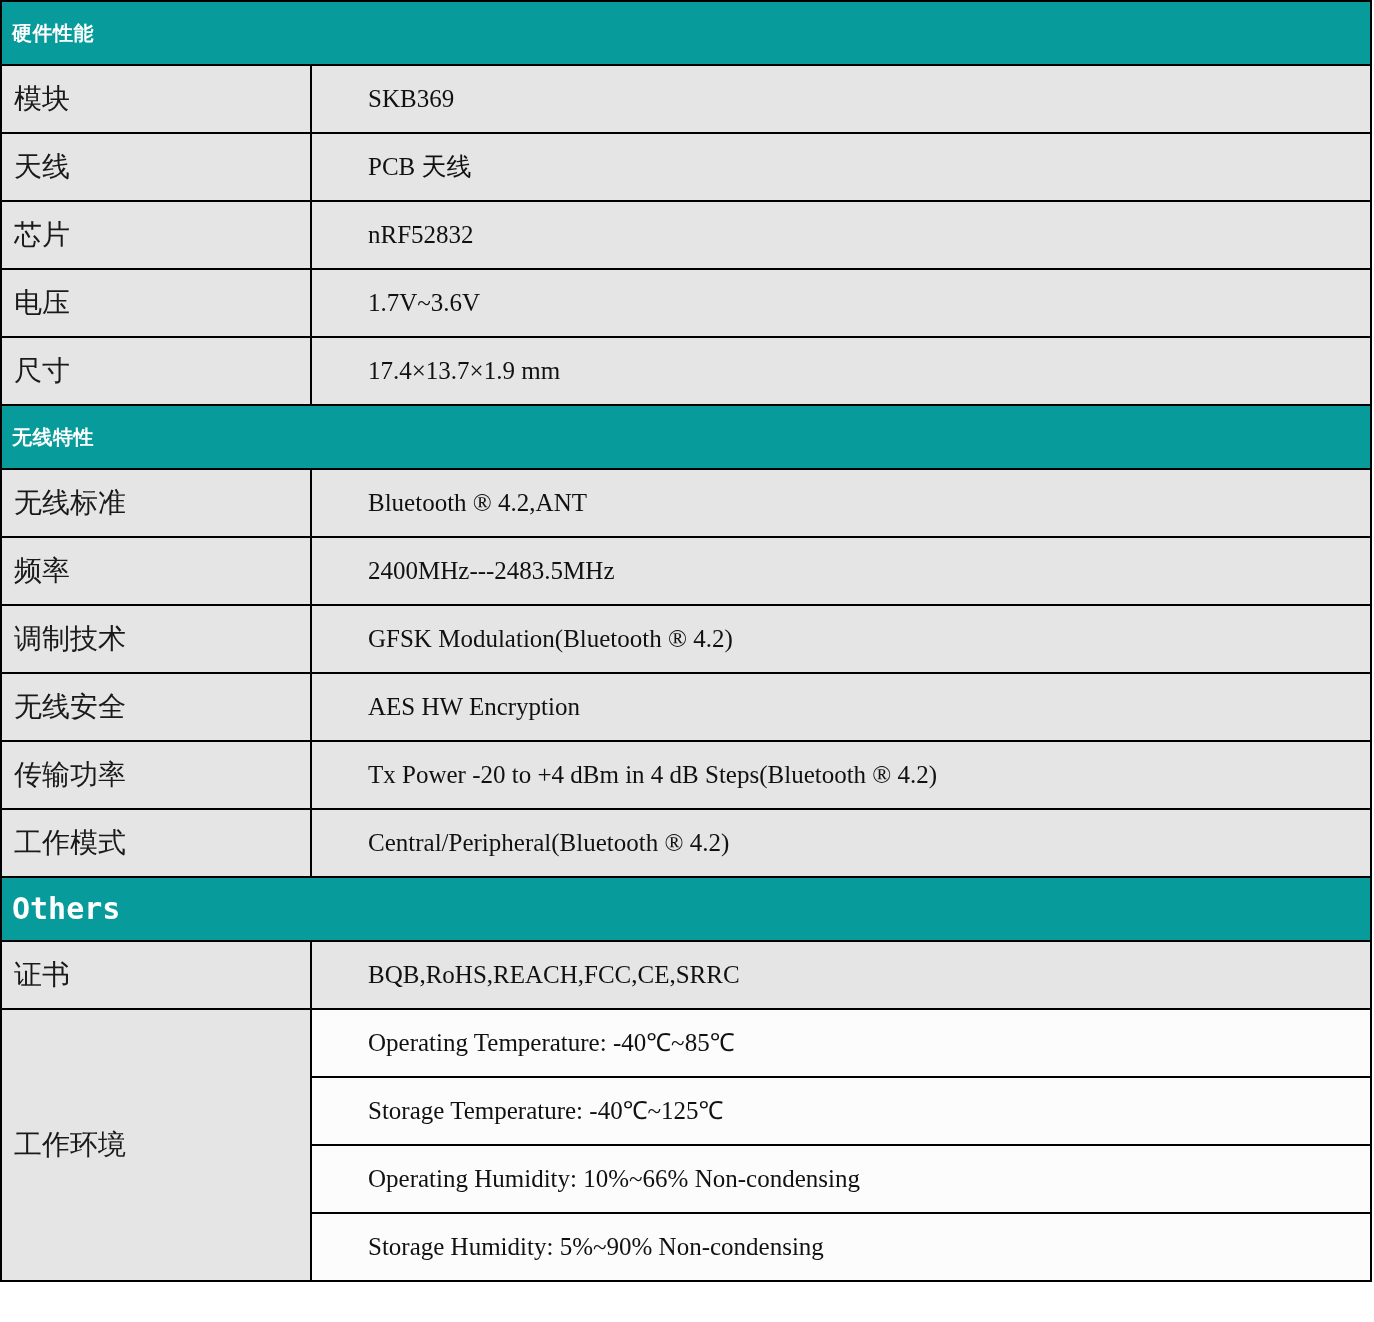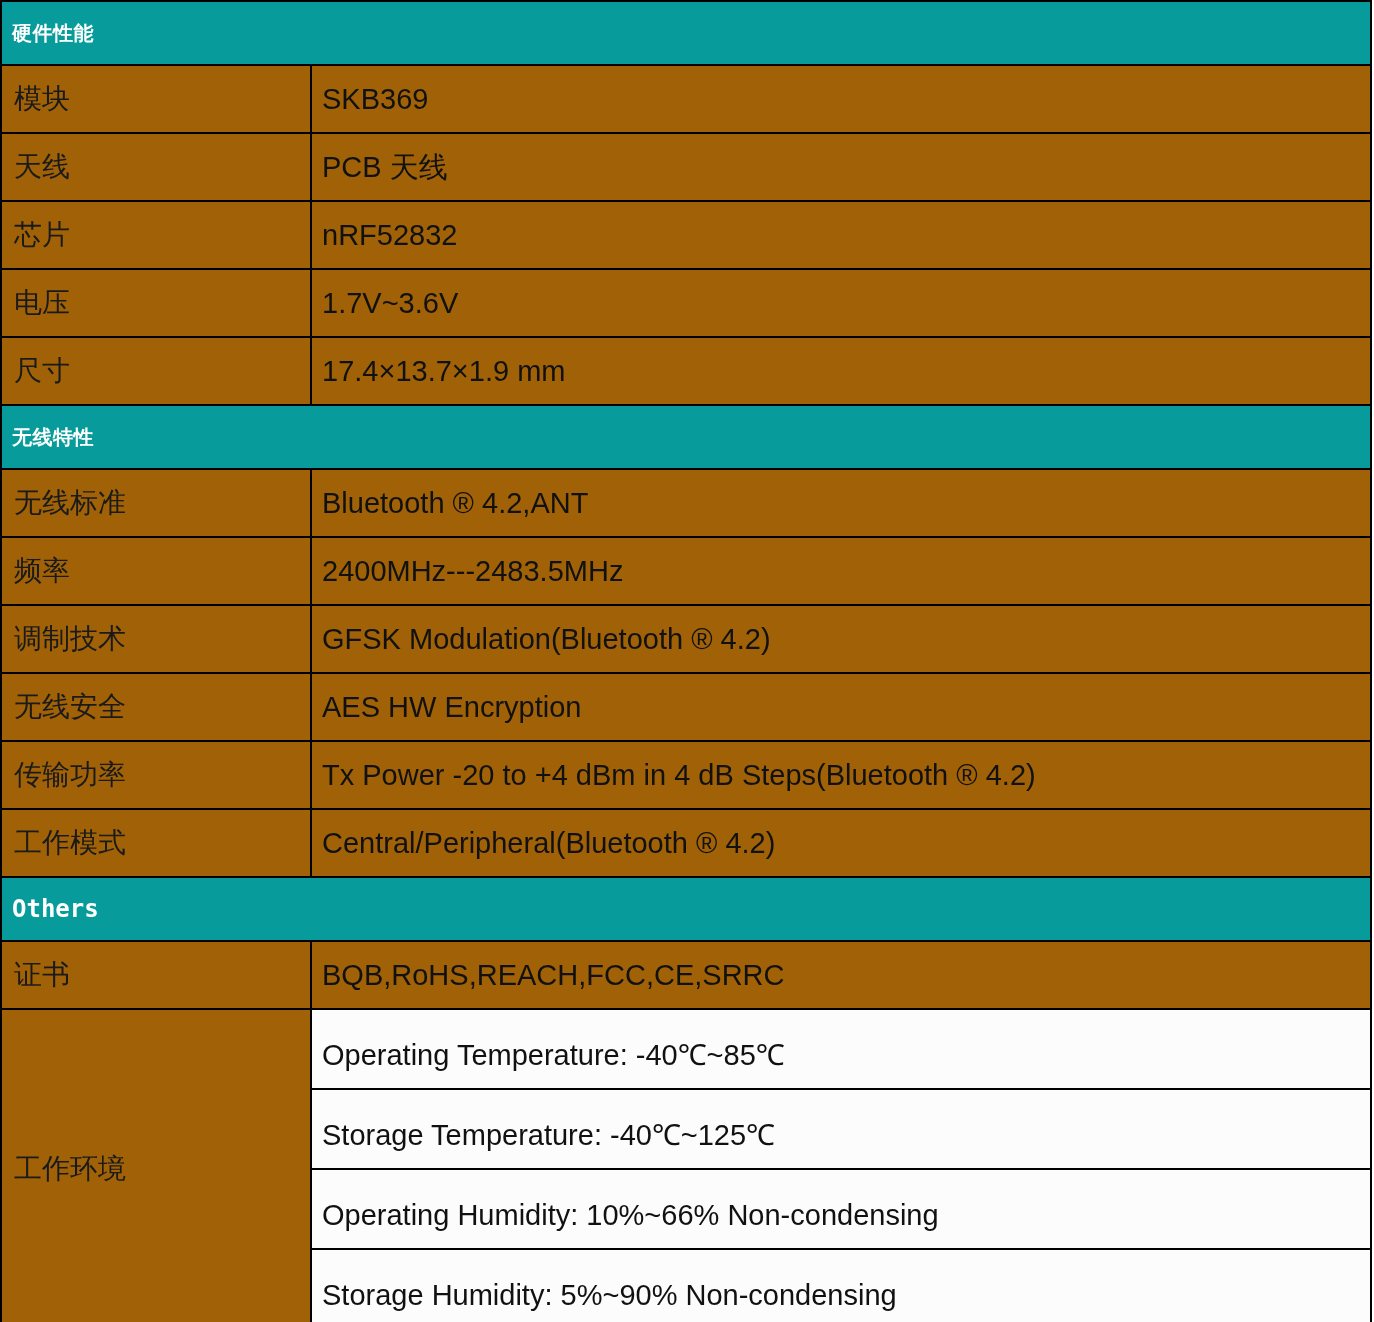--- a/index.html
+++ b/index.html
@@ -21,21 +21,21 @@
     table-layout: fixed;
     background: #ffffff;
   }
   .spec-table col.c-label { width: 310px; }
   .spec-table col.c-value { width: 1060px; }
 
   .spec-table td {
     border: 2px solid #000000;
     padding: 0;
     vertical-align: middle;
-    background: #a16207;
+    background: #e5e5e5;
   }
 
   
   tr.section-row td {
     background: #089b9b;
     border-color: #000000;
     height: 62px;
     padding: 0 10px;
   }
   .section-title {
@@ -43,21 +43,21 @@
     font-family: "DejaVu Sans", sans-serif;
     font-weight: bold;
     font-size: 20px;
     line-height: 62px;
     letter-spacing: 0.5px;
     white-space: nowrap;
   }
   .section-title.latin {
     font-family: "DejaVu Sans Mono", monospace;
     font-weight: bold;
-    font-size: 24px;
+    font-size: 30px;
     letter-spacing: 0px;
   }
 
   
   td.label-cell {
     height: 66px;
     padding: 0 0 0 12px;
   }
   .label-text {
     font-family: "DejaVu Sans", sans-serif;
@@ -70,39 +70,40 @@
     height: auto;
     vertical-align: middle;
   }
 
   
   td.value-cell {
     height: 66px;
     padding: 0 0 0 10px;
   }
   .value-text {
-    font-family: Liberation Sans, sans-serif;
-    font-size: 29px;
+    font-family: Liberation Serif, serif;
+    font-size: 25px;
     color: #111111;
     line-height: 1.2;
     white-space: nowrap;
     letter-spacing: 0px;
+    margin-left: 46px;
   }
 
   
   table.sub-table {
     width: 100%;
     border-collapse: collapse;
     table-layout: fixed;
   }
   table.sub-table td {
     border: 0;
     border-bottom: 2px solid #000000;
     height: 66px;
-    padding: 12px 0 0 10px;
+    padding: 0 0 0 10px;
     background: #fcfcfc;
   }
   table.sub-table tr:last-child td { border-bottom: 0; }
 
   td.nested-holder { padding: 0; vertical-align: top; }
 </style>
 </head>
 <body>
 
 <table class="spec-table">

